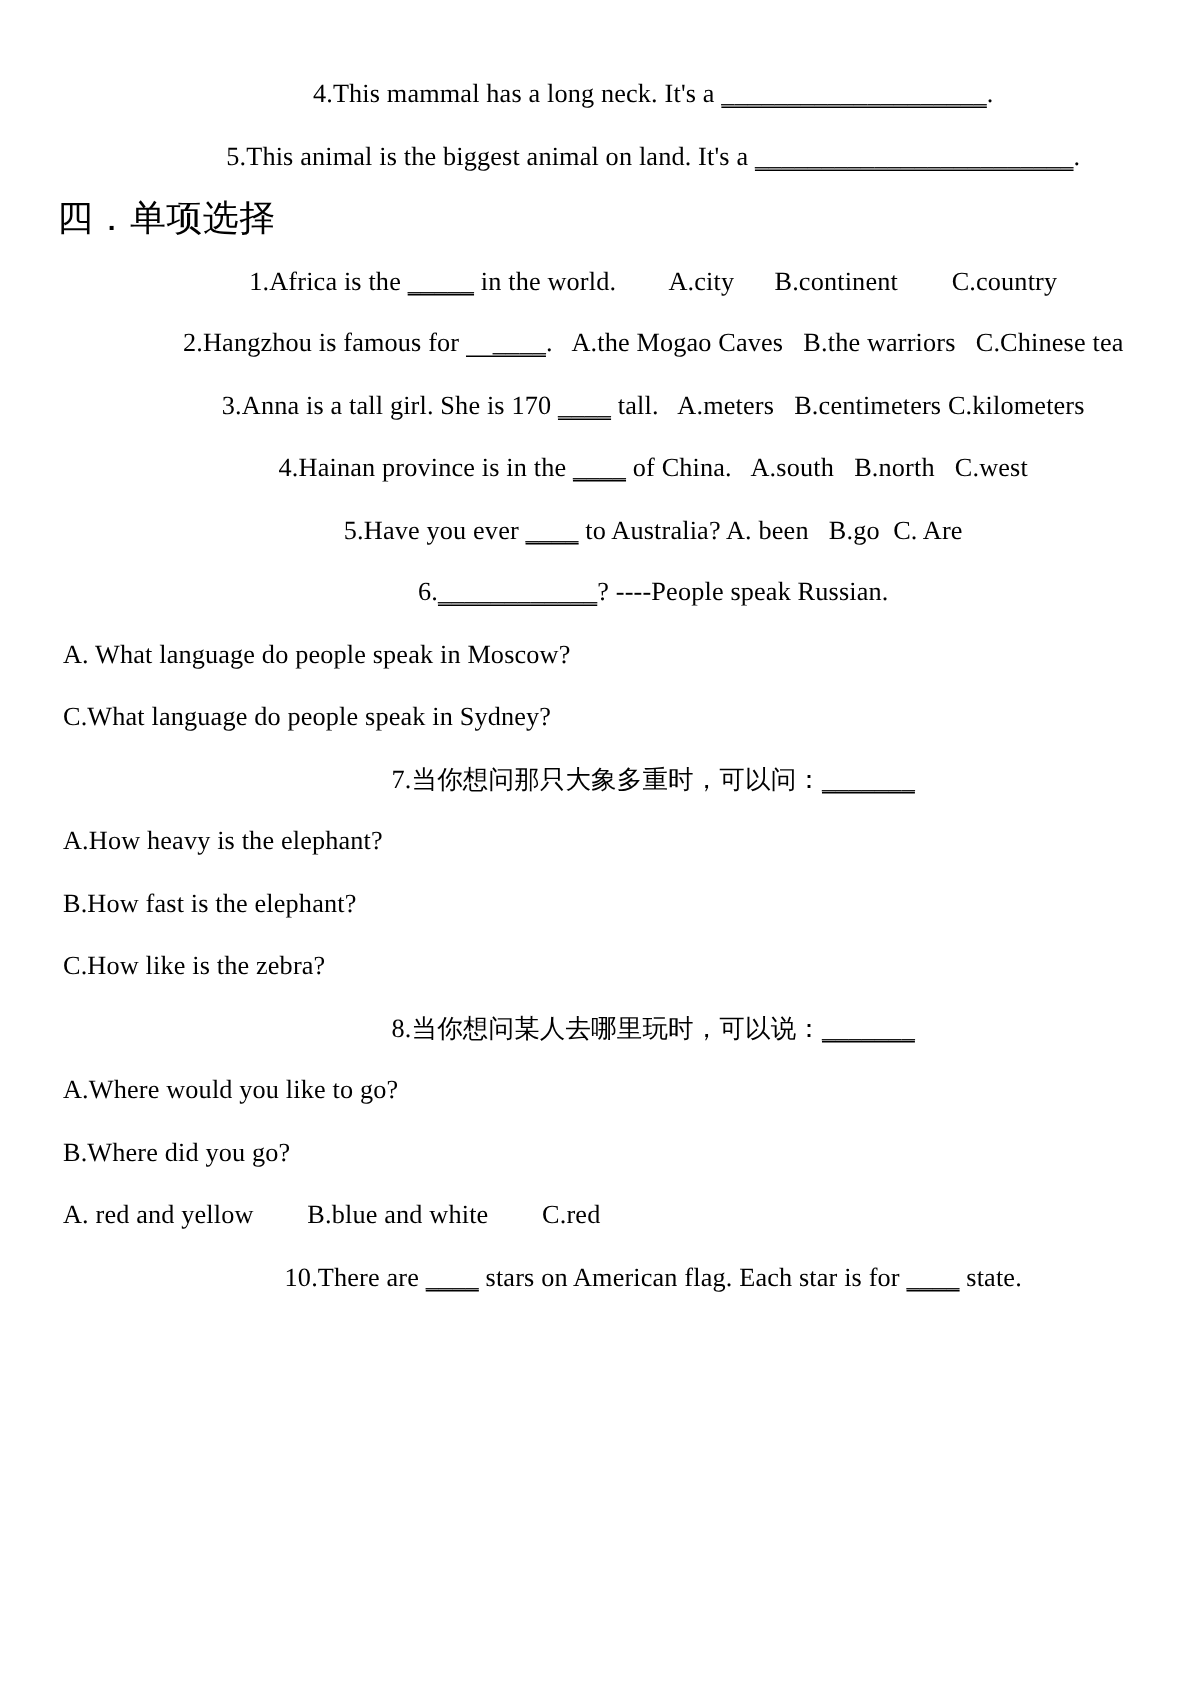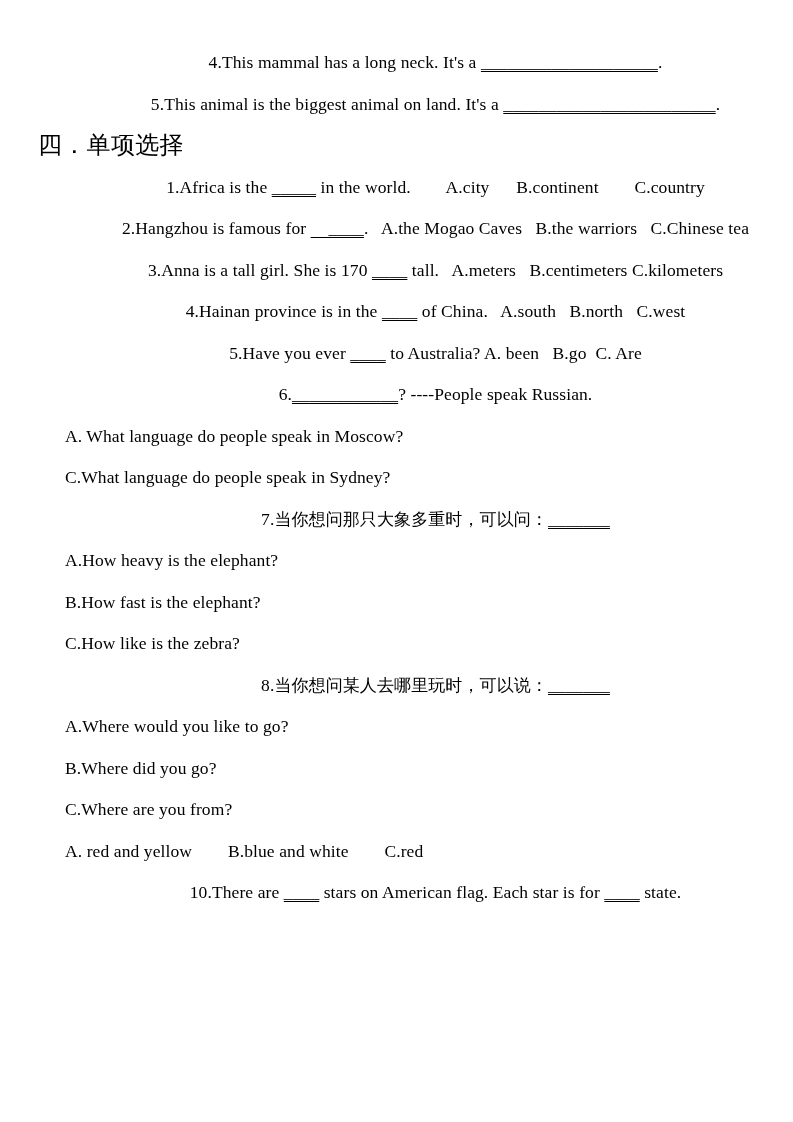--- a/index.html
+++ b/index.html
@@ -35,21 +35,21 @@
     height: 41.5px;
     padding-left: 78px;
     white-space: nowrap;
     letter-spacing: 0.1px;
     text-align: center;
   }
   .opt-line {
     font-size: 17.5px;
     line-height: 41.5px;
     height: 41.5px;
-    padding-left: 65px;
+    padding-left: 42px;
     white-space: nowrap;
     letter-spacing: 0.1px;
   }
   .section-head {
     font-size: 24px;
     line-height: 41.5px;
     height: 41.5px;
     padding-left: 38px;
     white-space: nowrap;
     font-family: "DejaVu Sans", "Liberation Sans", sans-serif;
@@ -97,20 +97,19 @@
     <div class="opt-line"><span>C.What language do people speak in Sydney?</span></div>
 
     <div class="q-line"><span>7.</span><span class="cn">当你想问那只大象多重时，可以问：</span><span class="blank">_______</span></div>
     <div class="opt-line"><span>A.How heavy is the elephant?</span></div>
     <div class="opt-line"><span>B.How fast is the elephant?</span></div>
     <div class="opt-line"><span>C.How like is the zebra?</span></div>
 
     <div class="q-line"><span>8.</span><span class="cn">当你想问某人去哪里玩时，可以说：</span><span class="blank">_______</span></div>
     <div class="opt-line"><span>A.Where would you like to go?</span></div>
     <div class="opt-line"><span>B.Where did you go?</span></div>
-    <div class="opt-line"><span>C.Where are you from?</span></div>
 
     <div class="opt-line"><span>A. red and yellow</span><span class="sp">        </span><span>B.blue and white</span><span class="sp">        </span><span>C.red</span></div>
 
     <div class="q-line"><span>10.</span><span>There are </span><span class="blank">____</span><span> stars on American flag. Each star is for </span><span class="blank">____</span><span> state.</span></div>
 
   </div>
 </div>
 
 </body></html>

